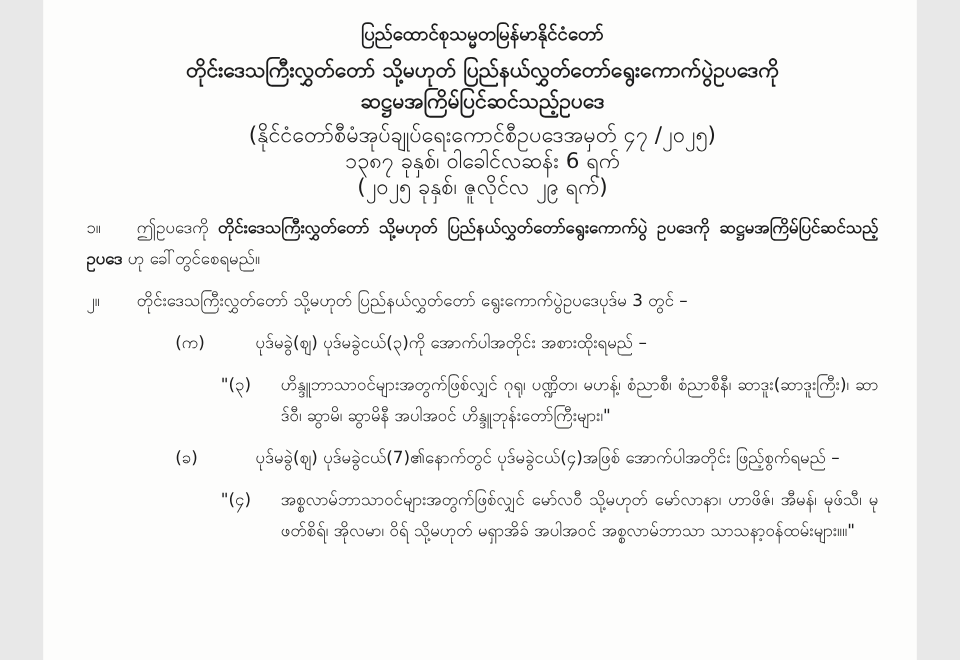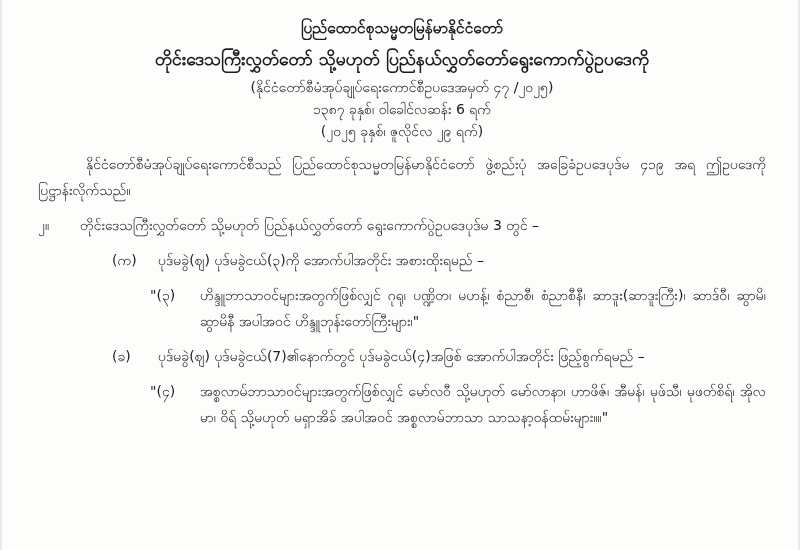--- a/index.html
+++ b/index.html
@@ -1,77 +1,80 @@
 <!DOCTYPE html>
 <html><head>
 <meta charset="utf-8">
 <style>
   html,body{margin:0;padding:0;background:#e8e8e8;}
   .page{
     position:relative;
-    width:796px;height:550px;
+    width:728px;height:550px;
     margin:0 auto;
     background:#fdfdfc;
     color:#1c1c1c;
     font-family:"DejaVu Sans","Liberation Sans",sans-serif;
     box-sizing:border-box;
     padding:16px 32px 10px 36px;
     overflow:hidden;
   }
   .center{text-align:center;}
   .bold{font-weight:bold;}
   .t1{font-size:15.5px;line-height:24px;}
   .t2{font-size:17.5px;line-height:26px;text-align:center;}
-  .t3{font-size:14px;line-height:22px;}
+  .t3{font-size:18px;line-height:22px;}
   .titleblock{margin-top:6px;margin-bottom:4px;}
   .para{
     font-size:14px;
     line-height:26px;
     text-align:justify;
     margin:9px 0 0 0;
   }
   .indent{text-indent:48px;}
   .secnum{
     display:inline-block;
     width:42px;
   }
   .subitem,.quoteitem{
     display:flex;
     font-size:14px;
     line-height:26px;
     margin-top:9px;
   }
   .subitem{margin-left:74px;}
   .sublabel{width:46px;flex:0 0 46px;}
-  .subtext{flex:1;text-align:justify;}
+  .subtext{flex:1;text-align:justify;margin-left:21px;}
   .quoteitem{margin-left:112px;}
   .quotelabel{width:50px;flex:0 0 50px;}
   .quotetext{flex:1;text-align:justify;}
   b{font-weight:bold;}
 </style>
 </head>
 <body>
 
 <div class="page">
 
   <div class="center bold t1">ပြည်ထောင်စုသမ္မတမြန်မာနိုင်ငံတော်</div>
 
 
   <div class="titleblock">
     <div class="center bold t2">တိုင်းဒေသကြီးလွှတ်တော် သို့မဟုတ် ပြည်နယ်လွှတ်တော်ရွေးကောက်ပွဲဥပဒေကို</div>
+    <div class="center bold t2">ဆဋ္ဌမအကြိမ်ပြင်ဆင်သည့်ဥပဒေ</div>
   </div>
 
   <div class="center t3">(နိုင်ငံတော်စီမံအုပ်ချုပ်ရေးကောင်စီဥပဒေအမှတ် ၄၇ /၂၀၂၅)</div>
 
   <div class="center t3">၁၃၈၇ ခုနှစ်၊ ဝါခေါင်လဆန်း 6 ရက်</div>
 
   <div class="center t3">(၂၀၂၅ ခုနှစ်၊ ဇူလိုင်လ ၂၉ ရက်)</div>
 
-  <p class="para indent">နိုင်ငံတော်စီမံအုပ်ချုပ်ရေးကောင်စီသည် ပြည်ထောင်စုသမ္မတမြန်မာနိုင်ငံတော် ဖွဲ့စည်းပုံ အခြေခံဥပဒေပုဒ်မ ၄၁၉ အရ ဤဥပဒေကို ပြဋ္ဌာန်းလိုက်သည်။</p>
 
+  <p class="para">
+    <span class="secnum">၁။</span><span>ဤဥပဒေကို </span><b>တိုင်းဒေသကြီးလွှတ်တော် သို့မဟုတ် ပြည်နယ်လွှတ်တော်ရွေးကောက်ပွဲ ဥပဒေကို ဆဋ္ဌမအကြိမ်ပြင်ဆင်သည့် ဥပဒေ</b><span> ဟု ခေါ်တွင်စေရမည်။</span>
+  </p>
 
   <p class="para">
     <span class="secnum">၂။</span><span>တိုင်းဒေသကြီးလွှတ်တော် သို့မဟုတ် ပြည်နယ်လွှတ်တော် ရွေးကောက်ပွဲဥပဒေပုဒ်မ 3 တွင် –</span>
   </p>
 
   <div class="subitem">
     <div class="sublabel">(က)</div>
     <div class="subtext">ပုဒ်မခွဲ(ဈ) ပုဒ်မခွဲငယ်(၃)ကို အောက်ပါအတိုင်း အစားထိုးရမည် –</div>
   </div>
 

